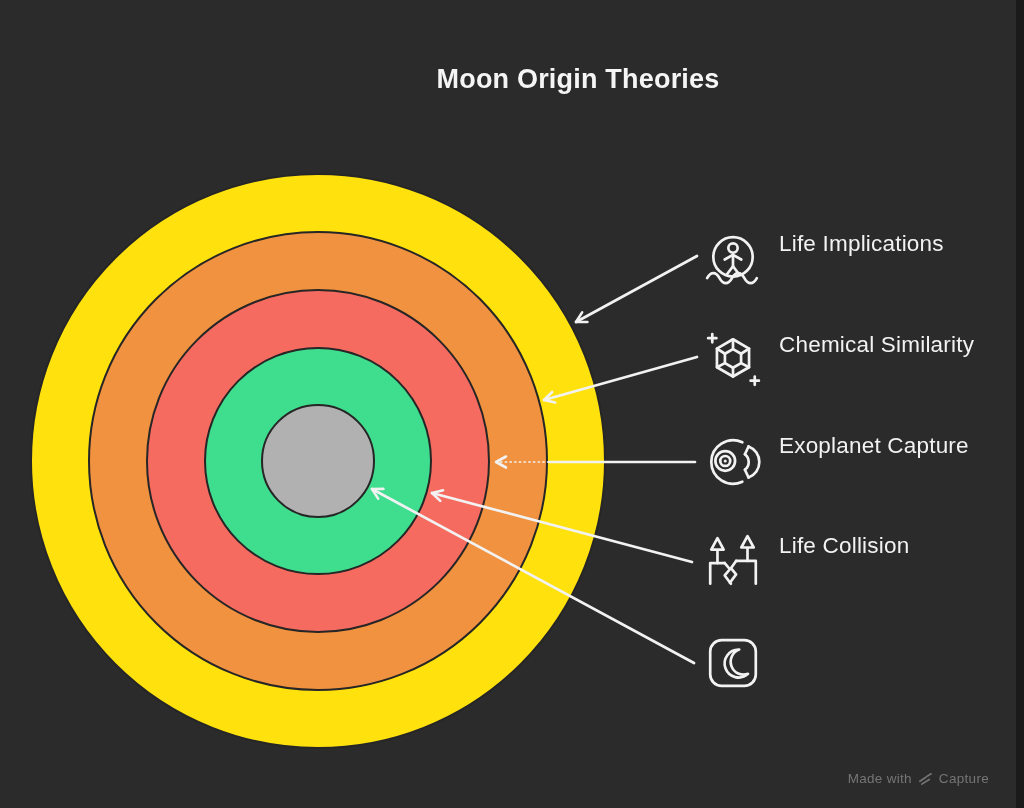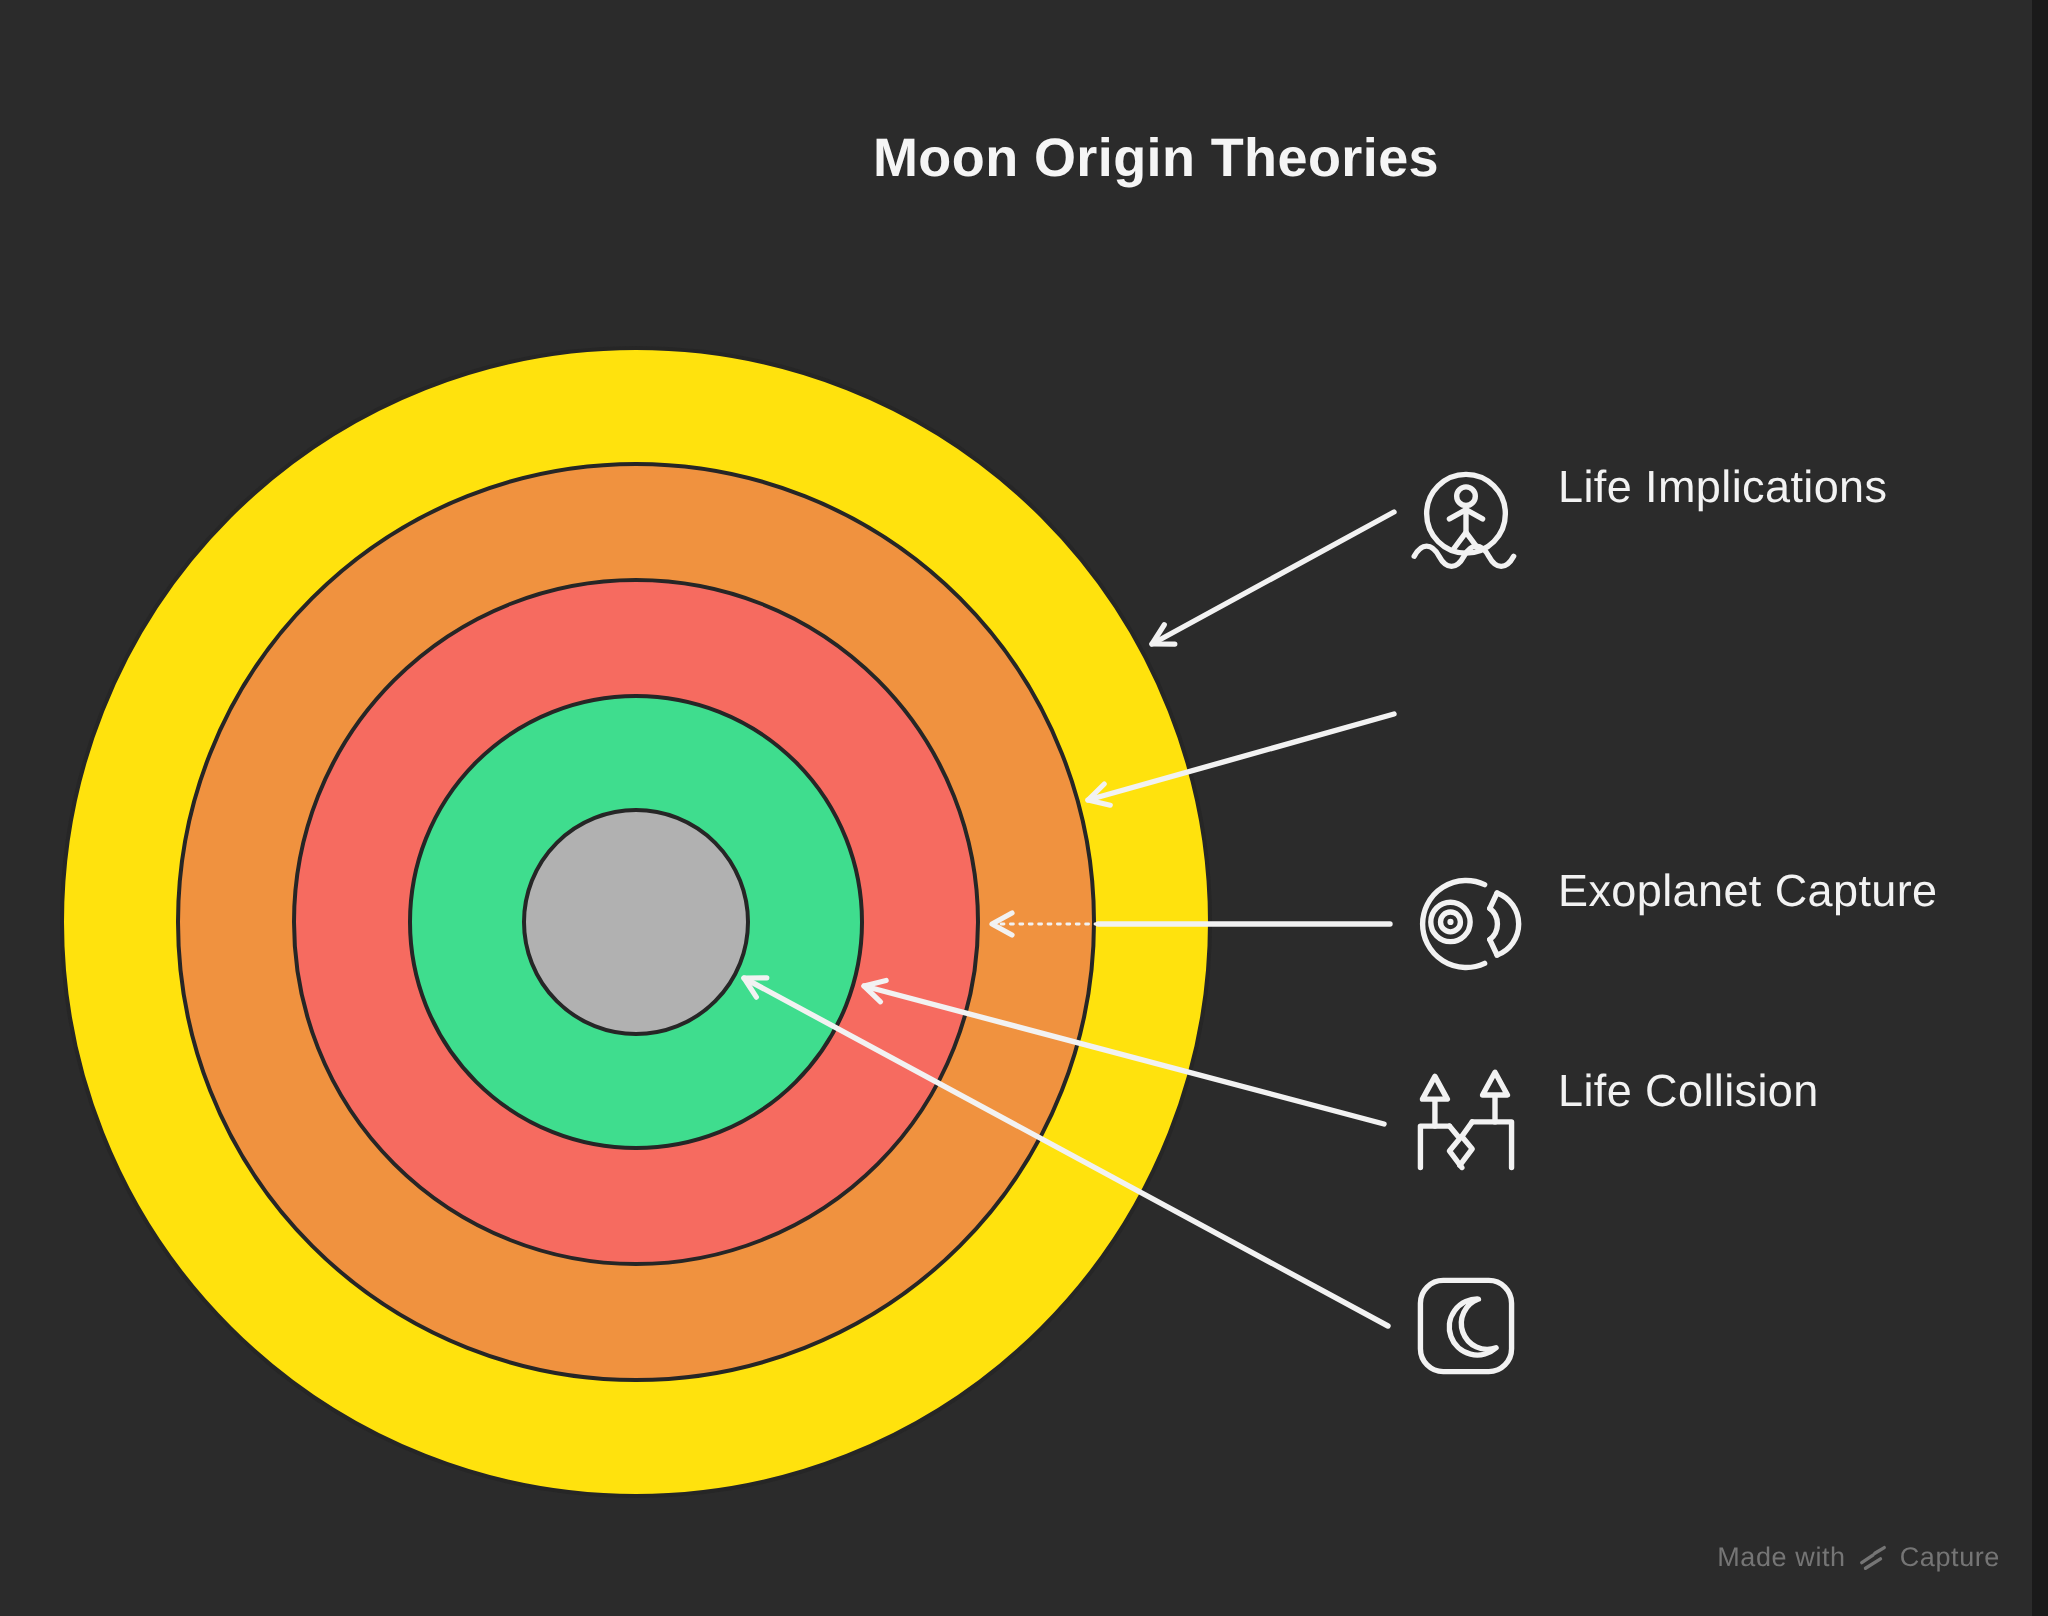--- a/index.html
+++ b/index.html
@@ -21,21 +21,21 @@
     position:absolute;left:704px;height:58px;display:flex;align-items:flex-start;gap:17px;
   }
   .licon{width:58px;height:58px;flex:0 0 auto;display:block;}
   .licon svg{display:block;stroke:var(--text,#F2F2F2);fill:none;stroke-width:2.6;
     stroke-linecap:round;stroke-linejoin:round;}
   .licon .dotfill{fill:var(--text,#F2F2F2);stroke:none;}
   .llabel{
     color:var(--text,#F2F2F2);font-size:22.5px;white-space:nowrap;letter-spacing:0.2px;
   }
   .watermark{
-    position:absolute;right:16px;bottom:22px;display:flex;gap:6px;
+    position:absolute;right:27px;bottom:22px;display:flex;gap:6px;
     color:var(--watermark,#757575);font-size:13.5px;letter-spacing:0.3px;
   }
   .watermark svg{display:block;stroke:var(--watermark,#757575);fill:none;
     stroke-width:1.8;stroke-linecap:round;}
 </style>
 </head>
 <body>
 
 <div class="canvas" style="--bg: #2B2B2B; --text: #F2F2F2; --arrow: #F2F2F2; --watermark: #757575;">
 
@@ -73,20 +73,32 @@
         <circle cx="28" cy="16.5" r="4.5"></circle>
         <path d="M20,27.5 L28,23 L36,27.5"></path>
         <path d="M28,23 V34"></path>
         <path d="M22,42 L28,34 L34,42"></path>
         <path d="M3,45.5 c3.5,-6.5 8.5,-6.5 12,0 c3.5,6.5 8.5,6.5 12,0 c3.5,-6.5 8.5,-6.5 12,0 c3.5,6.5 8.5,6.5 12,0"></path>
       </svg>
     </span>
     <span class="llabel">Life Implications</span>
   </div>
 
+  <div class="legend-row" style="top:332px">
+    <span class="licon">
+      <svg width="58" height="58" viewBox="0 0 56 56">
+        <polygon points="28,7 43.5,16 43.5,34 28,43 12.5,34 12.5,16"></polygon>
+        <polygon points="28,16.5 35.8,21 35.8,30 28,34.5 20.2,30 20.2,21"></polygon>
+        <path d="M28,7 L28,16.5 M43.5,16 L35.8,21 M43.5,34 L35.8,30 M28,43 L28,34.5 M12.5,34 L20.2,30 M12.5,16 L20.2,21"></path>
+        <path d="M8,2 V10 M4,6 H12"></path>
+        <path d="M49,43 V51 M45,47 H53"></path>
+      </svg>
+    </span>
+    <span class="llabel">Chemical Similarity</span>
+  </div>
 
   <div class="legend-row" style="top:433px">
     <span class="licon">
       <svg width="58" height="58" viewBox="0 0 56 56">
         <path d="M37,9 A21,21 0 1 0 37,47"></path>
         <path d="M43,13 A16,16 0 0 1 43,43"></path>
         <path d="M39.5,20.5 A9.5,9.5 0 0 1 39.5,35.5"></path>
         <path d="M43,13 L39.5,20.5 M43,43 L39.5,35.5"></path>
         <circle cx="20.5" cy="27" r="9.5"></circle>
         <circle cx="20.5" cy="27" r="4.8"></circle>

